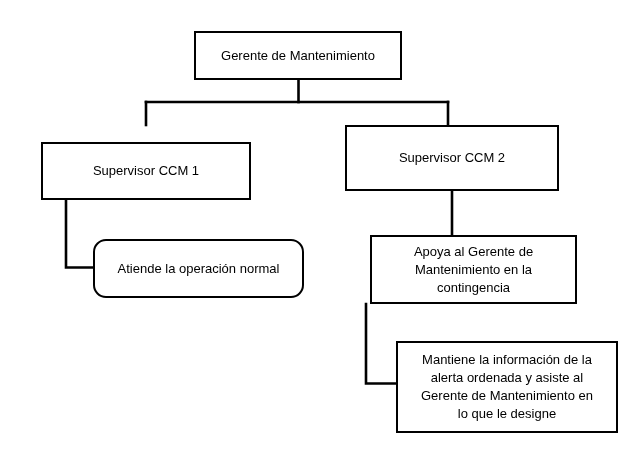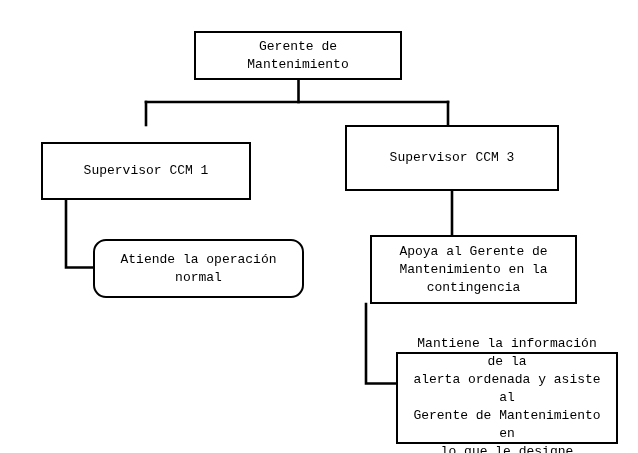--- a/index.html
+++ b/index.html
@@ -40,29 +40,28 @@
     font-size: 13px;
     line-height: 18px;
     z-index: 2;
   }
   .node-label {
     display: block;
     width: 100%;
     padding: 0 14px;
     box-sizing: border-box;
     white-space: pre-line;
-    font-family: Liberation Mono, monospace;
   }
   
   #node-root          { left: 194px; top: 31px;  width: 208px; height: 49px; }
   #node-supervisor-1  { left: 41px;  top: 142px; width: 210px; height: 58px; }
   #node-supervisor-2  { left: 345px; top: 125px; width: 214px; height: 66px; }
   #node-task-normal   { left: 93px;  top: 239px; width: 211px; height: 59px; border-radius: 13px; }
   #node-task-apoya    { left: 370px; top: 235px; width: 207px; height: 69px; }
-  #node-task-mantiene { left: 396px; top: 352px; width: 222px; height: 92px; }
+  #node-task-mantiene { left: 396px; top: 341px; width: 222px; height: 92px; }
 </style>
 </head>
 <body>
 
 <div id="diagram-canvas">
 
   <svg id="connector-layer" viewBox="0 0 638 453" width="638" height="453" aria-hidden="true">
     <g stroke="#000000" stroke-width="2.6" fill="none" stroke-linecap="square">
 
       <path d="M 298.5 80 L 298.5 102"></path>
@@ -81,21 +80,21 @@
 
   <div class="node-box" id="node-root">
     <span class="node-label">Gerente de Mantenimiento</span>
   </div>
 
   <div class="node-box" id="node-supervisor-1">
     <span class="node-label">Supervisor CCM 1</span>
   </div>
 
   <div class="node-box" id="node-supervisor-2">
-    <span class="node-label">Supervisor CCM 3</span>
+    <span class="node-label">Supervisor CCM 2</span>
   </div>
 
   <div class="node-box" id="node-task-normal">
     <span class="node-label">Atiende la operación normal</span>
   </div>
 
   <div class="node-box" id="node-task-apoya">
     <span class="node-label">Apoya al Gerente de
 Mantenimiento en la
 contingencia</span>

